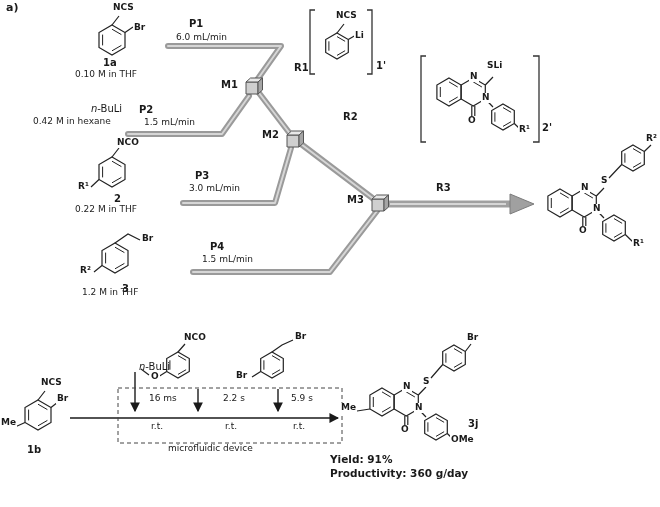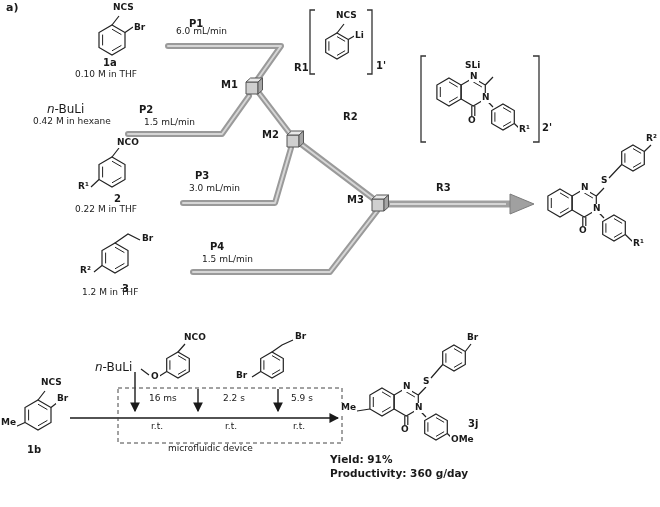--- a/index.html
+++ b/index.html
@@ -6,21 +6,21 @@
   html,body { background:#fff; font-family:"DejaVu Sans","Liberation Sans",sans-serif; }
   #stage { position:relative; width:660px; height:507px; background:#fff; overflow:hidden; }
   #stage svg { position:absolute; left:0; top:0; }
   .t { position:absolute; white-space:nowrap; color:#1a1a1a; line-height:1.1; }
   .atom { font-size:9px; font-weight:bold; background:#fff; padding:0 1px; }
   .cid { font-size:10px; font-weight:bold; }
   .conc { font-size:9px; color:#222;text-align:right; }
   .plabel { font-size:10px; font-weight:bold; }
   .rate { font-size:9px; }
   .small { font-size:9px; }
-  .reag { font-size:12px; }
+  .reag { font-size:10px;margin-left:44px; }
   .res { font-size:10.5px; font-weight:bold; line-height:14px; }
 </style>
 </head>
 <body>
 
 <div id="stage">
 
 <svg width="660" height="507" viewBox="0 0 660 507">
   <defs>
     <g id="hex15">
@@ -142,21 +142,21 @@
 </svg>
 
 <span class="t cid" style="left:6px;top:2px;font-size:11px">a)</span>
 
 <span class="t atom" style="left:112px;top:3px">NCS</span>
 <span class="t atom" style="left:133px;top:23px">Br</span>
 <span class="t cid" style="left:103px;top:57px">1a</span>
 <span class="t conc" style="left:75px;top:70px">0.10 M in THF</span>
 
 <span class="t plabel" style="left:189px;top:18px">P1</span>
-<span class="t rate" style="left:176px;top:27px">6.0 mL/min</span>
+<span class="t rate" style="left:176px;top:33px">6.0 mL/min</span>
 
 <span class="t reag" style="left:47px;top:103px"><i>n</i><span>-BuLi</span></span>
 <span class="t conc" style="left:33px;top:117px">0.42 M in hexane</span>
 <span class="t plabel" style="left:139px;top:104px">P2</span>
 <span class="t rate" style="left:144px;top:118px">1.5 mL/min</span>
 
 <span class="t plabel" style="left:221px;top:79px">M1</span>
 <span class="t plabel" style="left:294px;top:62px">R1</span>
 <span class="t plabel" style="left:262px;top:129px">M2</span>
 <span class="t plabel" style="left:343px;top:111px">R2</span>
@@ -167,21 +167,21 @@
 <span class="t atom" style="left:354px;top:31px">Li</span>
 <span class="t cid" style="left:376px;top:60px">1'</span>
 
 <span class="t atom" style="left:116px;top:138px">NCO</span>
 <span class="t atom" style="left:77px;top:182px">R¹</span>
 <span class="t cid" style="left:114px;top:193px">2</span>
 <span class="t conc" style="left:75px;top:205px">0.22 M in THF</span>
 <span class="t plabel" style="left:195px;top:170px">P3</span>
 <span class="t rate" style="left:189px;top:184px">3.0 mL/min</span>
 
-<span class="t atom" style="left:464px;top:61px">SLi</span>
+<span class="t atom" style="left:486px;top:61px">SLi</span>
 <span class="t atom" style="left:469px;top:72px">N</span>
 <span class="t atom" style="left:481px;top:93px">N</span>
 <span class="t atom" style="left:467px;top:116px">O</span>
 <span class="t atom" style="left:518px;top:125px">R¹</span>
 <span class="t cid" style="left:542px;top:122px">2'</span>
 
 <span class="t atom" style="left:141px;top:234px">Br</span>
 <span class="t atom" style="left:79px;top:266px">R²</span>
 <span class="t cid" style="left:122px;top:283px">3</span>
 <span class="t conc" style="left:82px;top:288px">1.2 M in THF</span>

